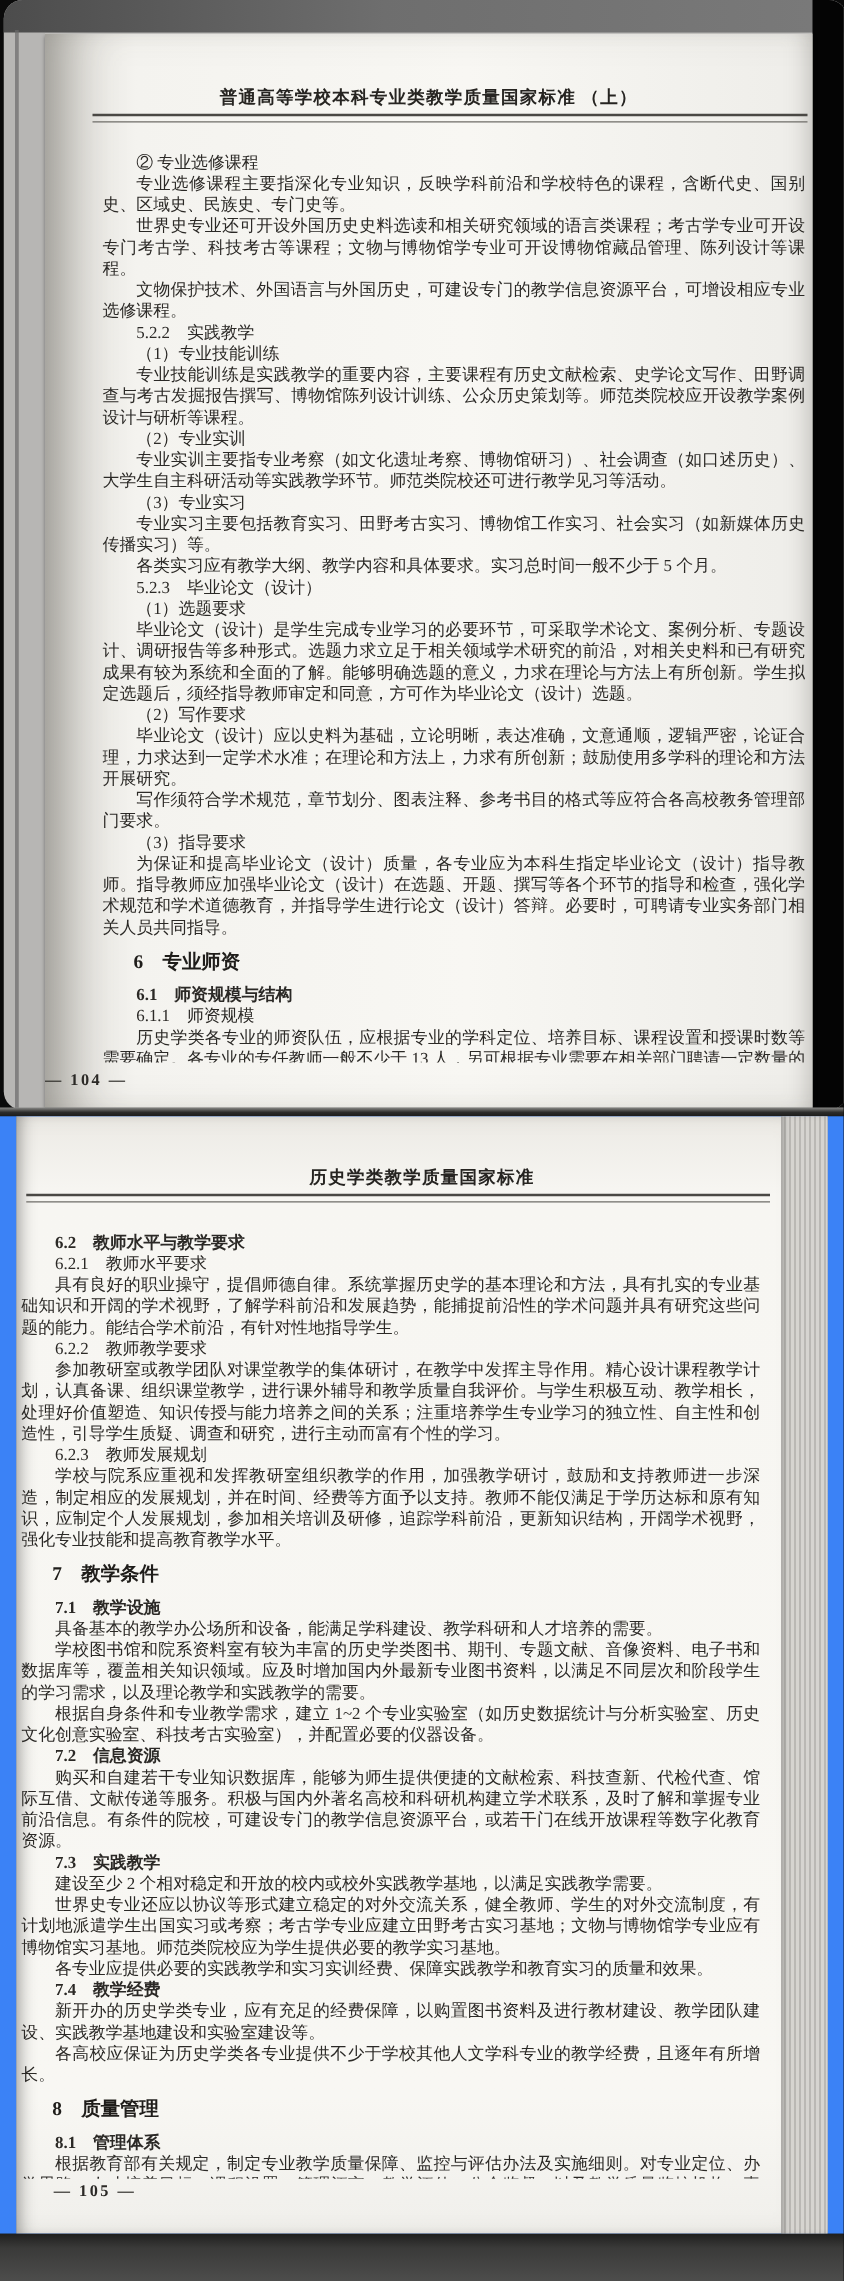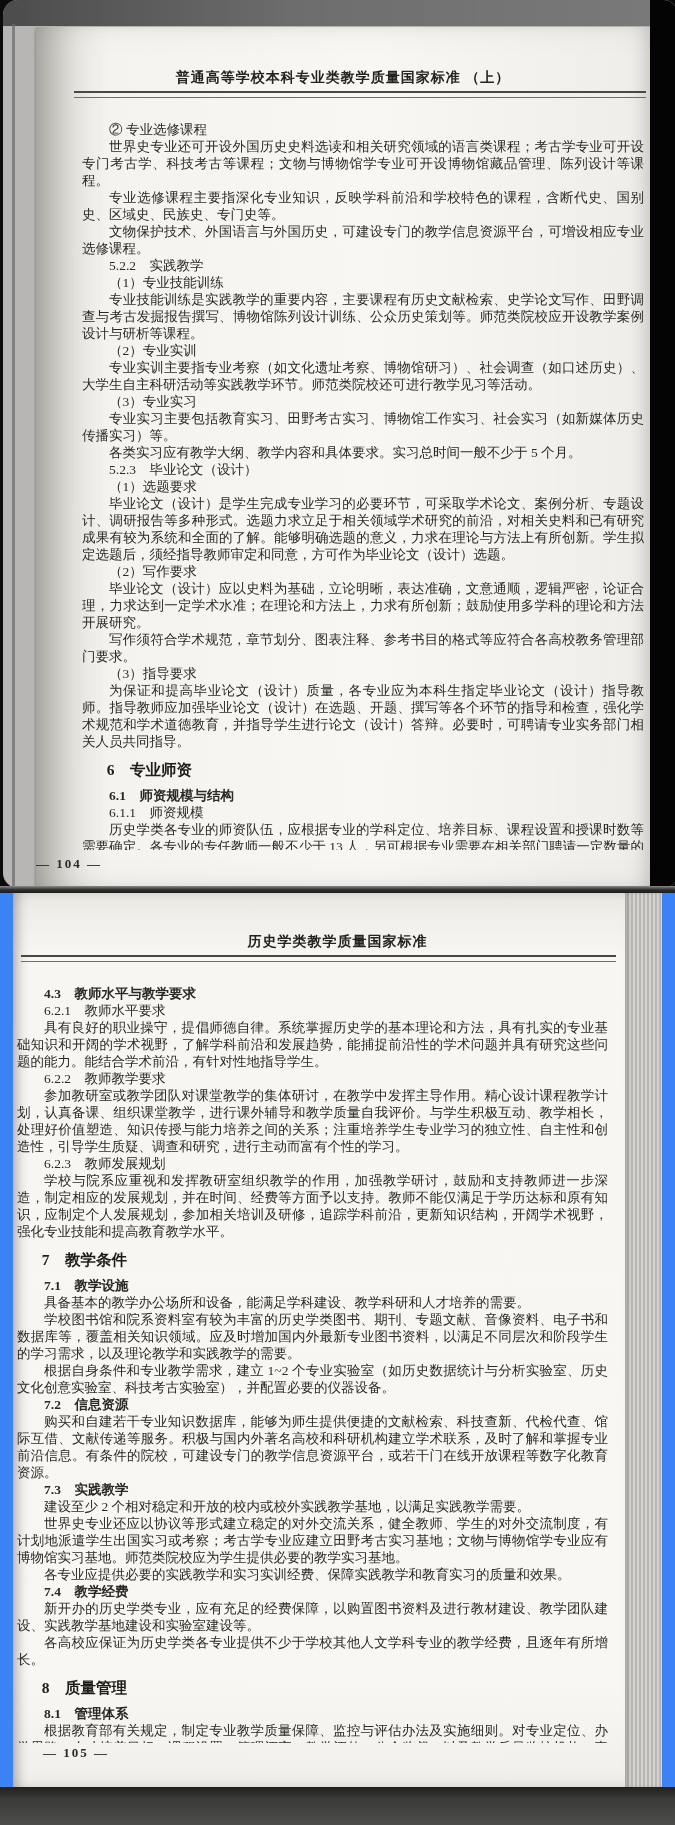--- a/index.html
+++ b/index.html
@@ -107,22 +107,22 @@
 
   <div class="scan1">
     <div class="s1-topband"></div>
     <div class="s1-spineline"></div>
     <div class="s1-blackcol"></div>
     <div class="page1">
       <div class="page-header">普通高等学校本科专业类教学质量国家标准 （上）</div>
       <div class="header-rule"></div>
       <div class="page-body">
           <p class="blk-item">② 专业选修课程</p>
+          <p class="blk-para">专业选修课程主要指深化专业知识，反映学科前沿和学校特色的课程，含断代史、国别史、区域史、民族史、专门史等。</p>
           <p class="blk-para">世界史专业还可开设外国历史史料选读和相关研究领域的语言类课程；考古学专业可开设专门考古学、科技考古等课程；文物与博物馆学专业可开设博物馆藏品管理、陈列设计等课程。</p>
-          <p class="blk-para">专业选修课程主要指深化专业知识，反映学科前沿和学校特色的课程，含断代史、国别史、区域史、民族史、专门史等。</p>
           <p class="blk-para">文物保护技术、外国语言与外国历史，可建设专门的教学信息资源平台，可增设相应专业选修课程。</p>
           <p class="blk-h3">5.2.2　实践教学</p>
           <p class="blk-item">（1）专业技能训练</p>
           <p class="blk-para">专业技能训练是实践教学的重要内容，主要课程有历史文献检索、史学论文写作、田野调查与考古发掘报告撰写、博物馆陈列设计训练、公众历史策划等。师范类院校应开设教学案例设计与研析等课程。</p>
           <p class="blk-item">（2）专业实训</p>
           <p class="blk-para">专业实训主要指专业考察（如文化遗址考察、博物馆研习）、社会调查（如口述历史）、大学生自主科研活动等实践教学环节。师范类院校还可进行教学见习等活动。</p>
           <p class="blk-item">（3）专业实习</p>
           <p class="blk-para">专业实习主要包括教育实习、田野考古实习、博物馆工作实习、社会实习（如新媒体历史传播实习）等。</p>
           <p class="blk-para">各类实习应有教学大纲、教学内容和具体要求。实习总时间一般不少于 5 个月。</p>
           <p class="blk-h3">5.2.3　毕业论文（设计）</p>
@@ -142,21 +142,21 @@
     </div>
   </div>
 
   <div class="scan-divider"></div>
 
   <div class="scan2">
     <div class="page2">
       <div class="page-header">历史学类教学质量国家标准</div>
       <div class="header-rule"></div>
       <div class="page-body">
-          <p class="blk-h2">4.3　教师水平与教学要求</p>
+          <p class="blk-h2">6.2　教师水平与教学要求</p>
           <p class="blk-h3">6.2.1　教师水平要求</p>
           <p class="blk-para">具有良好的职业操守，提倡师德自律。系统掌握历史学的基本理论和方法，具有扎实的专业基础知识和开阔的学术视野，了解学科前沿和发展趋势，能捕捉前沿性的学术问题并具有研究这些问题的能力。能结合学术前沿，有针对性地指导学生。</p>
           <p class="blk-h3">6.2.2　教师教学要求</p>
           <p class="blk-para">参加教研室或教学团队对课堂教学的集体研讨，在教学中发挥主导作用。精心设计课程教学计划，认真备课、组织课堂教学，进行课外辅导和教学质量自我评价。与学生积极互动、教学相长，处理好价值塑造、知识传授与能力培养之间的关系；注重培养学生专业学习的独立性、自主性和创造性，引导学生质疑、调查和研究，进行主动而富有个性的学习。</p>
           <p class="blk-h3">6.2.3　教师发展规划</p>
           <p class="blk-para">学校与院系应重视和发挥教研室组织教学的作用，加强教学研讨，鼓励和支持教师进一步深造，制定相应的发展规划，并在时间、经费等方面予以支持。教师不能仅满足于学历达标和原有知识，应制定个人发展规划，参加相关培训及研修，追踪学科前沿，更新知识结构，开阔学术视野，强化专业技能和提高教育教学水平。</p>
           <p class="blk-h1">7　教学条件</p>
           <p class="blk-h2">7.1　教学设施</p>
           <p class="blk-para">具备基本的教学办公场所和设备，能满足学科建设、教学科研和人才培养的需要。</p>
           <p class="blk-para">学校图书馆和院系资料室有较为丰富的历史学类图书、期刊、专题文献、音像资料、电子书和数据库等，覆盖相关知识领域。应及时增加国内外最新专业图书资料，以满足不同层次和阶段学生的学习需求，以及理论教学和实践教学的需要。</p>

